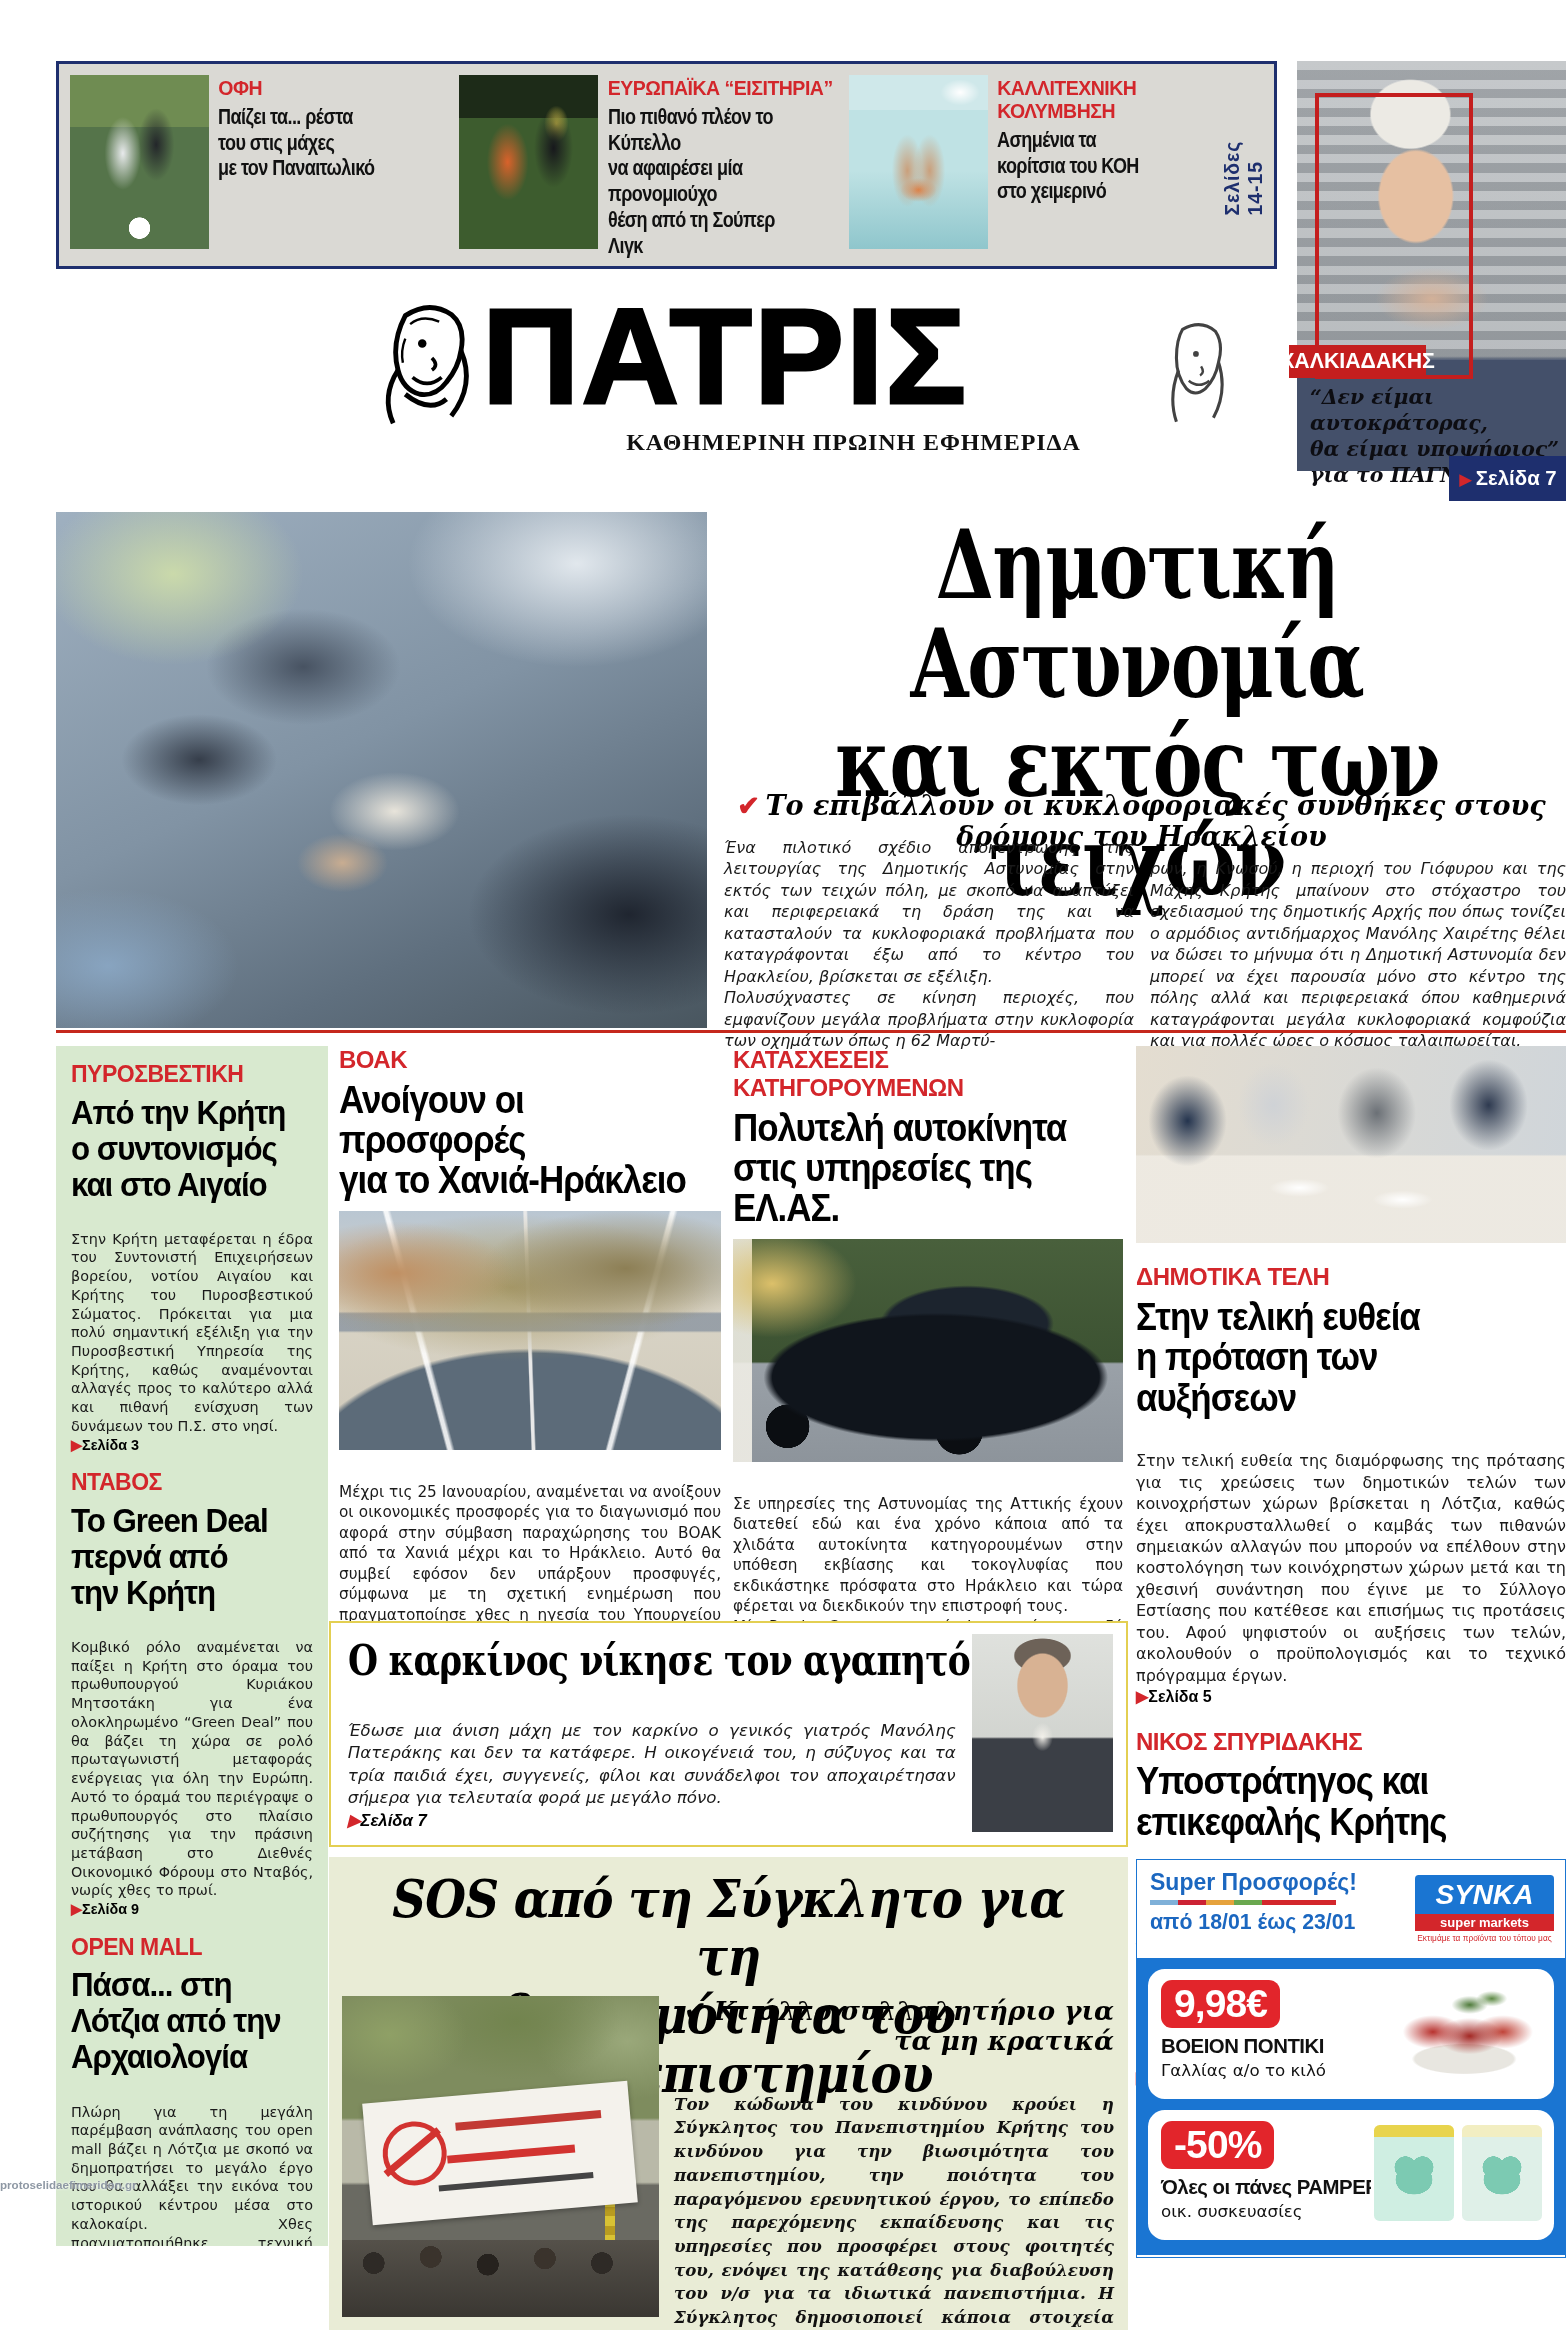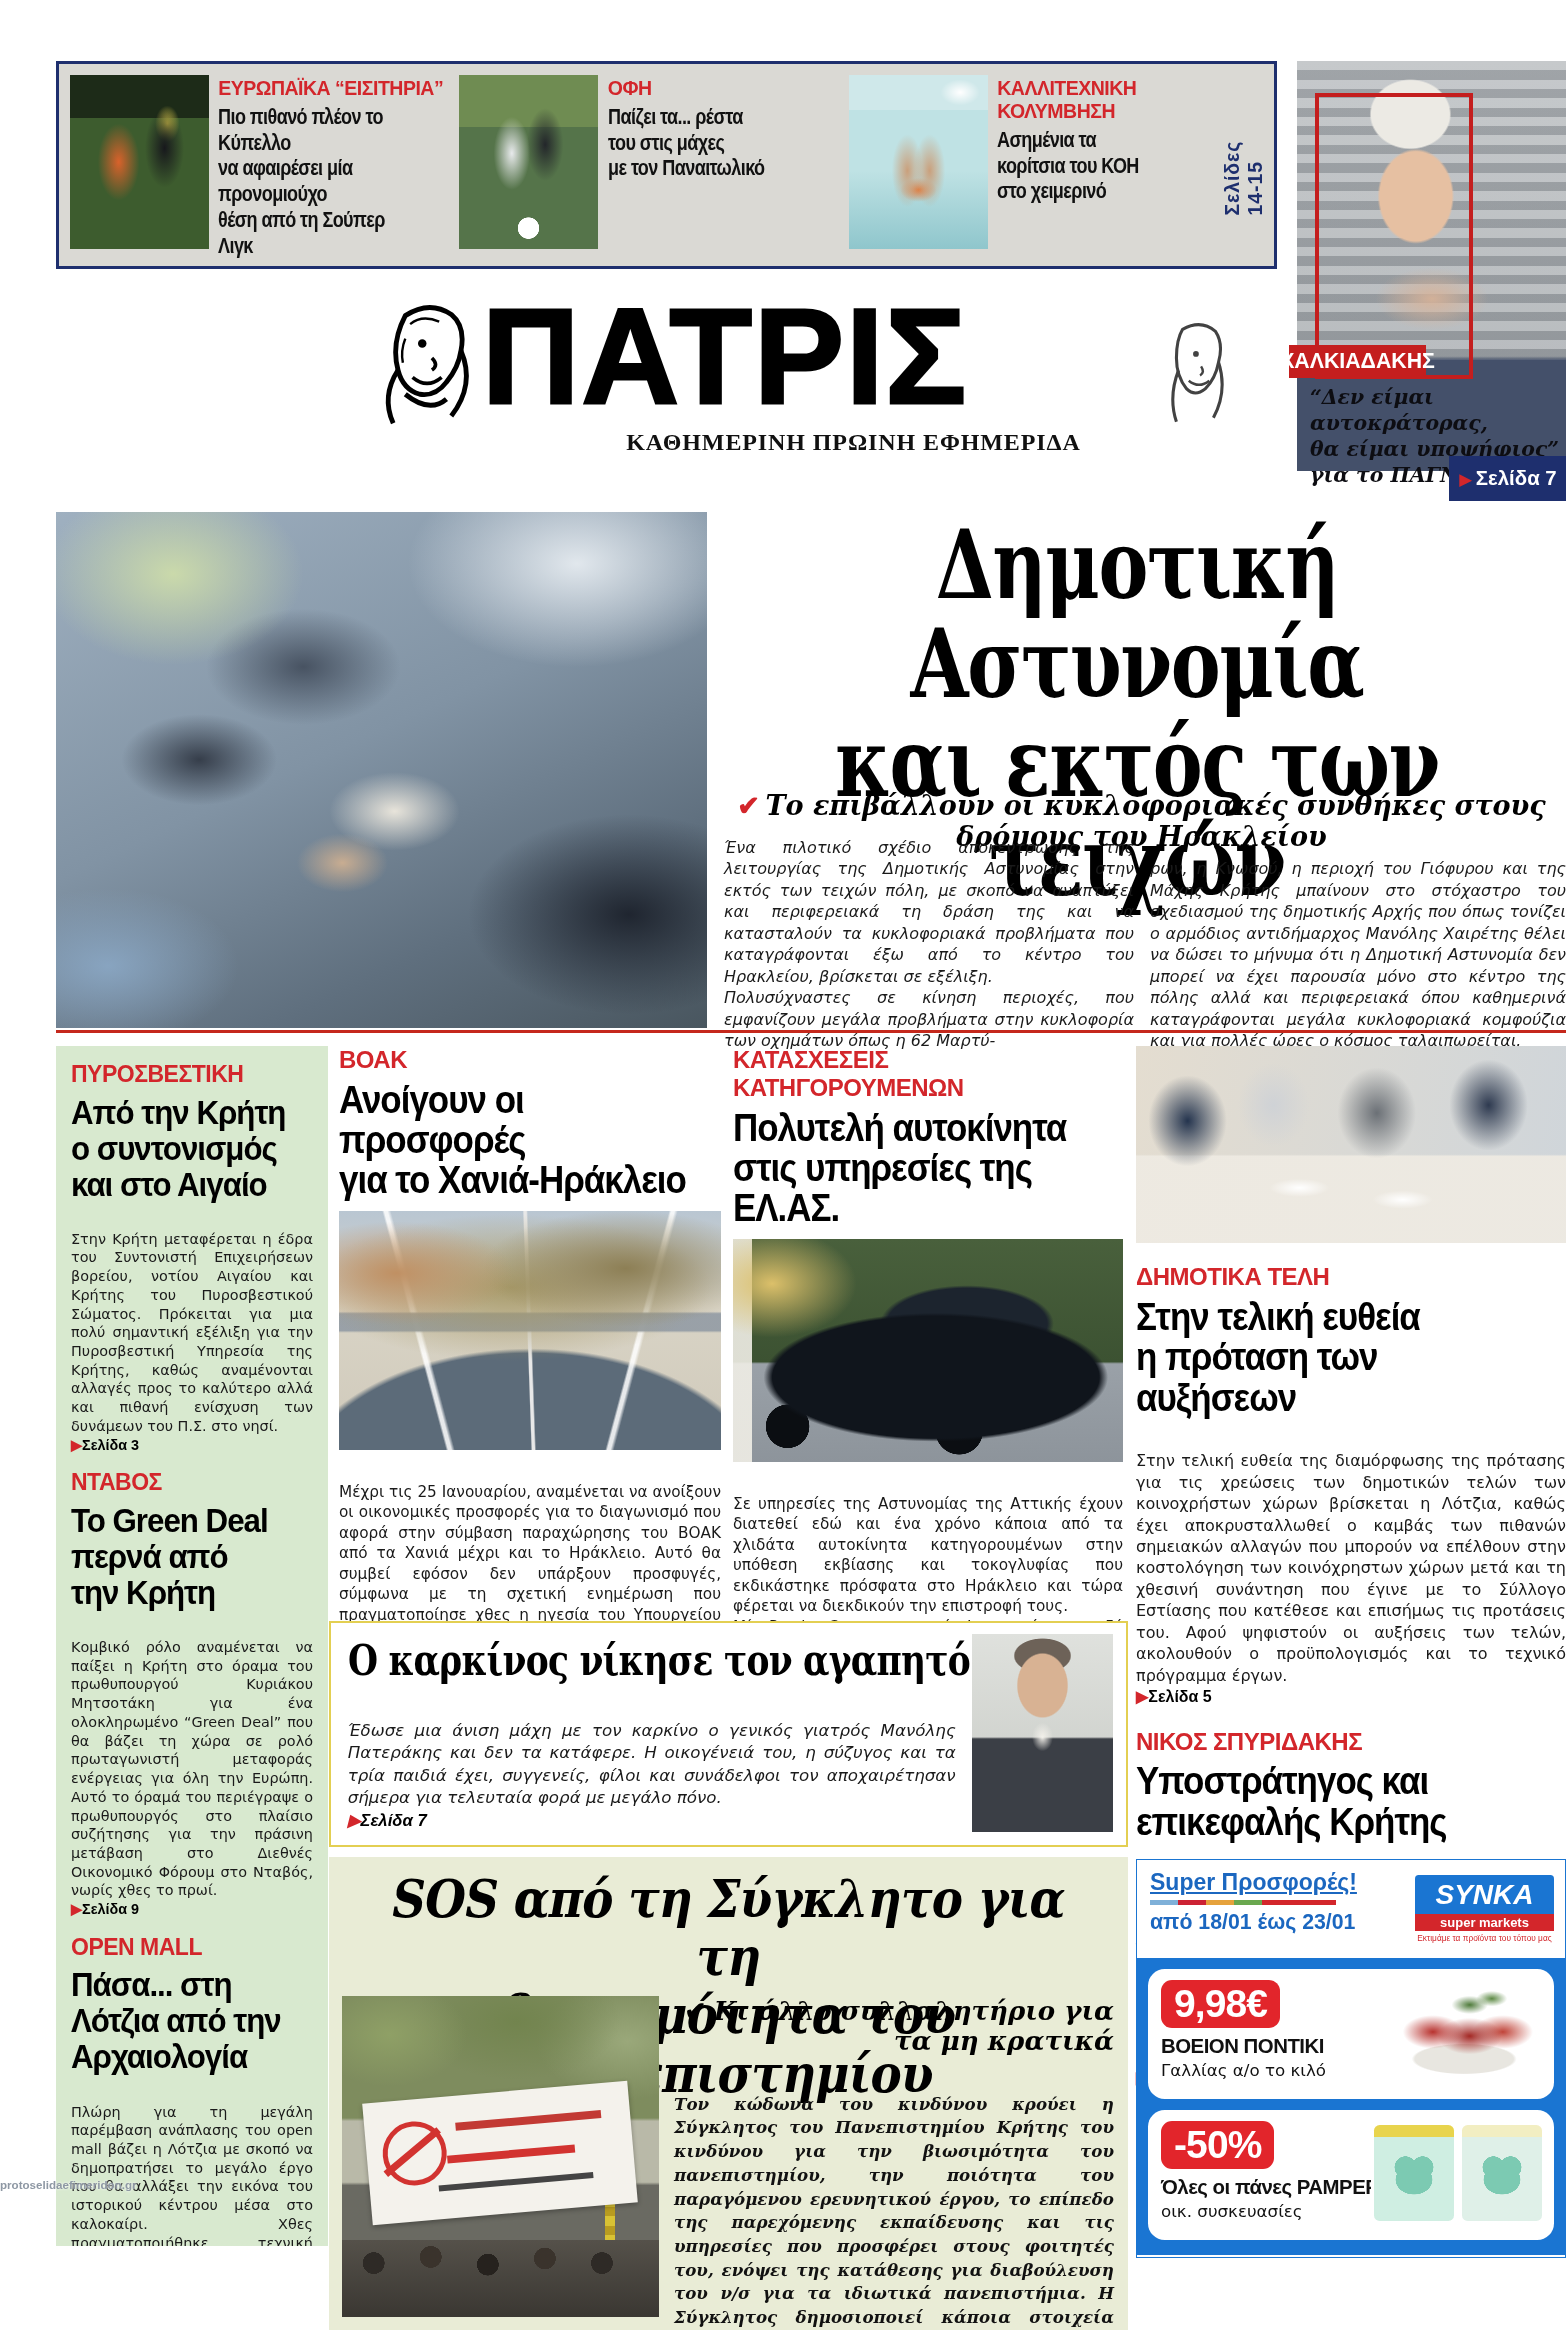--- a/index.html
+++ b/index.html
@@ -127,21 +127,21 @@
       linear-gradient(100deg,#e4ddd0,#cfd5da);}
   .officer-photo{float:right;width:158px;height:156px;margin:3.7px 0 5.6px 9.3px;
     background:
       radial-gradient(ellipse 56px 39px at 50% 16%, #c4c7cb 0 60%, transparent 63%),
       radial-gradient(ellipse 43px 52px at 50% 40%, #d2a886 0 60%, transparent 63%),
       linear-gradient(to bottom, transparent 60%, #27355a 61%),
       linear-gradient(to bottom,#d7dadd,#b9bec4);}
   
   .ad{left:1136px;top:1859px;width:430px;height:399px;border:1.9px solid #1a75d2;box-sizing:border-box;background:#fff;}
   .ad-top{position:relative;height:98px;padding:9.3px 13px;box-sizing:border-box;}
-  .ad-promo{color:#1b67c0;font-family:"Liberation Sans",sans-serif;font-weight:bold;font-size:23px;text-decoration:underline;}
+  .ad-promo{color:#1b67c0;font-family:"Liberation Sans",sans-serif;font-weight:bold;font-size:23px;}
   .ad-bar{width:186px;height:4.6px;margin:3.7px 0 5.6px 0;
           background:linear-gradient(to right,#7fb0d8 0 15%,#c23 15% 30%,#e6a23c 30% 45%,#6aa84f 45% 60%,#d3262b 60% 100%);}
   .ad-dates{color:#1b67c0;font-family:"Liberation Sans",sans-serif;font-weight:bold;font-size:21.3px;}
   .ad-logo{position:absolute;right:11px;top:15px;width:139px;}
   .ad-logo .lg-top{background:#1a75d2;color:#fff;font-family:"Liberation Sans",sans-serif;font-weight:bold;
                    font-style:italic;font-size:28px;text-align:center;padding:3.7px 0;border-radius:3.7px 3.7px 0 0;}
   .ad-logo .lg-mid{background:#d3262b;color:#fff;text-align:center;font-size:13px;
                    font-family:"Liberation Sans",sans-serif;font-weight:bold;padding:0.9px 0;}
   .ad-logo .lg-tag{color:#d3262b;font-size:8.3px;text-align:center;margin-top:1.9px;font-family:"Liberation Sans",sans-serif;}
   .ad-body{background:#1a75d2;height:297px;box-sizing:border-box;padding:11px;}
@@ -218,42 +218,42 @@
              color:#8e98a4;z-index:9;text-shadow:0 0 2.8px #fff;}
 </style>
 </head>
 <body>
 
 <div class="page">
 
   <div class="abs topstrip">
     <div class="teaser">
       <div class="tphoto" style="background:
+        radial-gradient(ellipse 28px 56px at 38% 45%, #e8eaec, transparent 65%),
+        radial-gradient(ellipse 28px 56px at 62% 40%, #23262a, transparent 65%),
+        radial-gradient(circle 11px at 50% 88%, #fff 0 95%, transparent 100%),
+        linear-gradient(to bottom,#6f8c52 0 30%,#55744a 30% 100%);"></div>
+      <div class="ttext">
+        <div class="kicker tkicker">ΟΦΗ</div>
+        <div class="thl">Παίζει τα... ρέστα
+του στις μάχες
+με τον Παναιτωλικό</div>
+      </div>
+    </div>
+    <div class="teaser">
+      <div class="tphoto" style="background:
         radial-gradient(ellipse 32px 59px at 35% 50%, #d9622b, transparent 65%),
         radial-gradient(ellipse 30px 61px at 68% 42%, #17181c, transparent 65%),
         radial-gradient(ellipse 18.6px 28px at 70% 28%, #d8c84a, transparent 65%),
         linear-gradient(to bottom,#1d2b18 0 25%,#3d5c2e 25% 100%);"></div>
       <div class="ttext">
         <div class="kicker tkicker">ΕΥΡΩΠΑΪΚΑ “ΕΙΣΙΤΗΡΙΑ”</div>
         <div class="thl">Πιο πιθανό πλέον το Κύπελλο
 να αφαιρέσει μία προνομιούχο
 θέση από τη Σούπερ Λιγκ</div>
-      </div>
-    </div>
-    <div class="teaser">
-      <div class="tphoto" style="background:
-        radial-gradient(ellipse 28px 56px at 38% 45%, #e8eaec, transparent 65%),
-        radial-gradient(ellipse 28px 56px at 62% 40%, #23262a, transparent 65%),
-        radial-gradient(circle 11px at 50% 88%, #fff 0 95%, transparent 100%),
-        linear-gradient(to bottom,#6f8c52 0 30%,#55744a 30% 100%);"></div>
-      <div class="ttext">
-        <div class="kicker tkicker">ΟΦΗ</div>
-        <div class="thl">Παίζει τα... ρέστα
-του στις μάχες
-με τον Παναιτωλικό</div>
       </div>
     </div>
     <div class="teaser">
       <div class="tphoto" style="background:
         radial-gradient(ellipse 28px 18.6px at 80% 10%, #fff, transparent 70%),
         radial-gradient(ellipse 24px 56px at 42% 55%, #caa07c, transparent 65%),
         radial-gradient(ellipse 24px 56px at 58% 55%, #caa07c, transparent 65%),
         radial-gradient(ellipse 28px 18.6px at 50% 66%, #e07a3c, transparent 65%),
         linear-gradient(to bottom,#cfe8ea 0 20%,#bfe2e4 20% 55%,#8fc6cc 100%);"></div>
       <div class="ttext">

